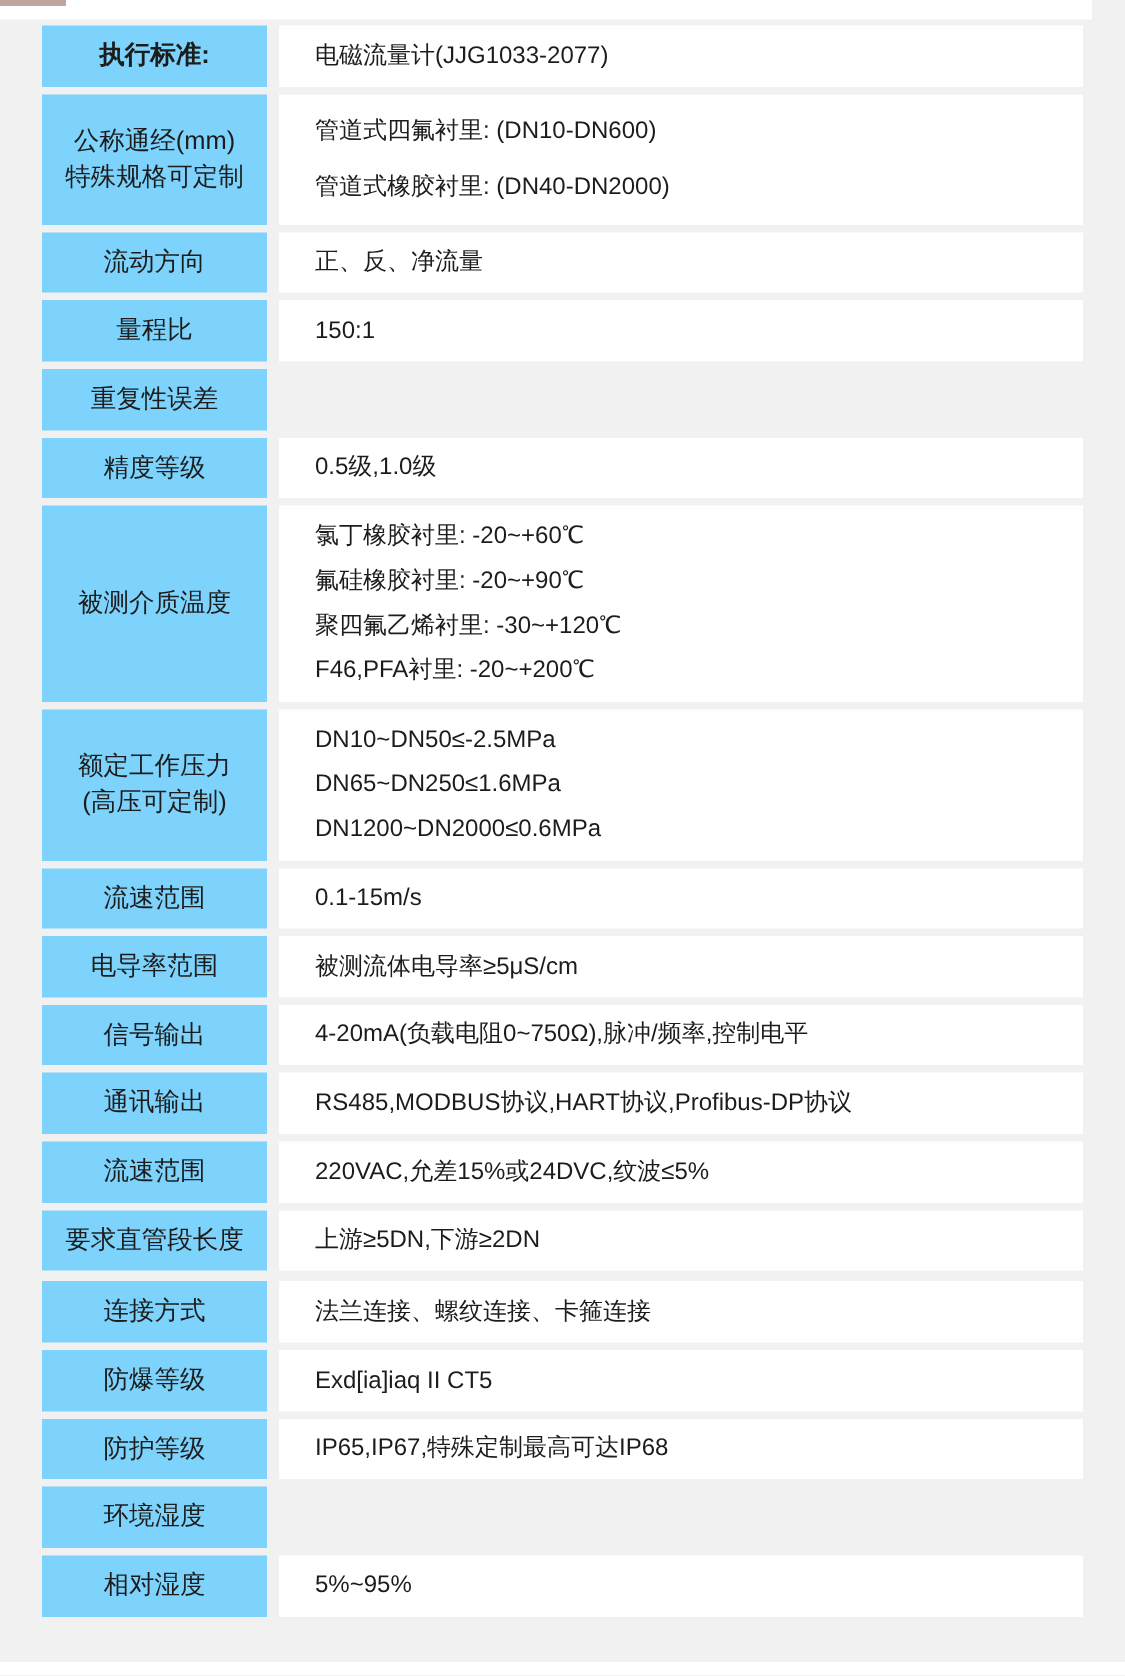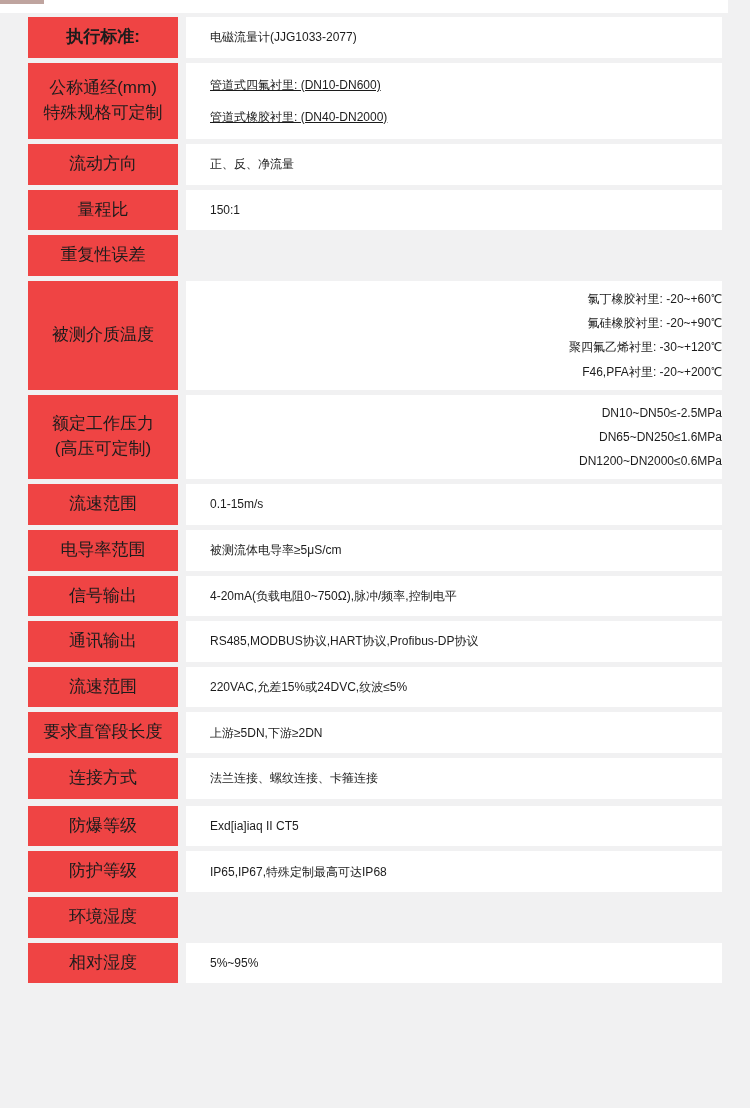--- a/index.html
+++ b/index.html
@@ -10,36 +10,36 @@
   .top-smudge { position:absolute; top:0; left:0; width:44px; height:4px; background:#8a5a50; opacity:.55; }
   .bottom-strip { position:absolute; bottom:0; left:0; width:750px; height:9px; background:#ffffff; }
 
   .spec-table { position:absolute; top:17px; left:28px; width:694px; }
 
   .row { display:flex; margin-bottom:5px; min-height:38px; }
   .row:nth-child(15) { margin-top:7px; }   
   .row:nth-child(20) { margin-top:3px; }
 
   .label-cell {
-    width:150px; flex:0 0 150px; background:#ef4444;
+    width:150px; flex:0 0 150px; background:#7dd3fc;
     display:flex; flex-direction:column; align-items:center; justify-content:center;
     text-align:center; font-size:17px; line-height:1.45; padding:8px 4px;
   }
   .row:first-child .label-cell { font-weight:bold; }
 
   .gap-col { width:8px; flex:0 0 8px; }
 
   .value-cell {
     flex:1 1 auto; background:#ffffff;
     display:flex; flex-direction:column; justify-content:center;
-    font-size:12px; padding:6px 0 6px 24px;
+    font-size:16px; padding:6px 0 6px 24px;
   }
   .value-line { line-height:1.35; }
-  .value-cell.v2 .value-line { padding:8px 0;text-decoration:underline; }
-  .value-cell.v4 .value-line { padding:4px 0;text-align:right; }
+  .value-cell.v2 .value-line { padding:8px 0; }
+  .value-cell.v4 .value-line { padding:4px 0; }
 </style>
 </head>
 <body>
 
 <div class="top-strip"></div>
 <div class="top-smudge"></div>
 
 <div class="spec-table" id="spec-table">
   <div class="row">
     <div class="label-cell">
@@ -83,20 +83,29 @@
       </div>
   </div>
 
   <div class="row">
     <div class="label-cell">
         <div class="label-line">重复性误差</div>
       </div>
     <div class="gap-col"></div>
   </div>
 
+  <div class="row">
+    <div class="label-cell">
+        <div class="label-line">精度等级</div>
+      </div>
+    <div class="gap-col"></div>
+    <div class="value-cell">
+        <div class="value-line">0.5级,1.0级</div>
+      </div>
+  </div>
 
   <div class="row">
     <div class="label-cell">
         <div class="label-line">被测介质温度</div>
       </div>
     <div class="gap-col"></div>
     <div class="value-cell v4">
         <div class="value-line">氯丁橡胶衬里: -20~+60℃</div>
         <div class="value-line">氟硅橡胶衬里: -20~+90℃</div>
         <div class="value-line">聚四氟乙烯衬里: -30~+120℃</div>

